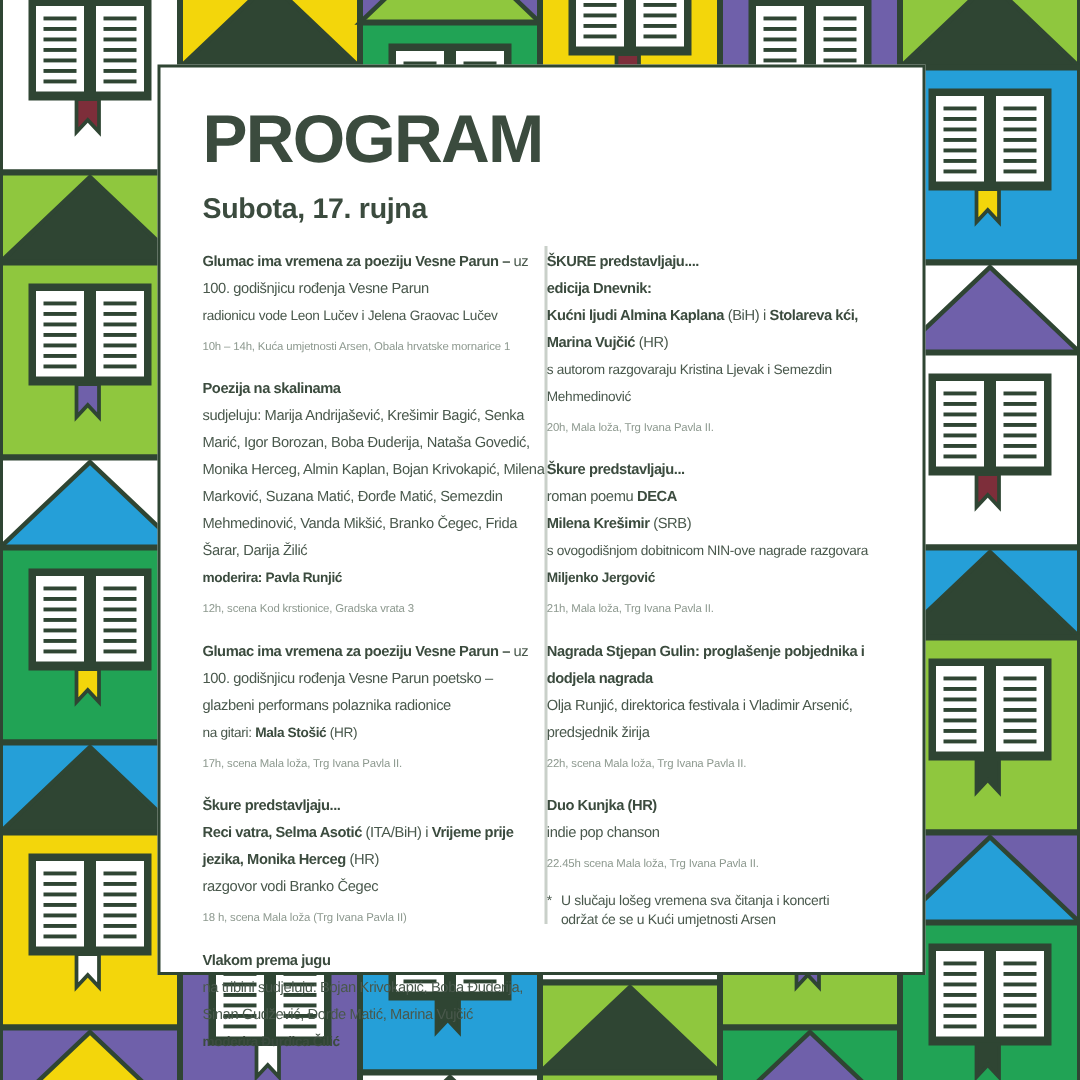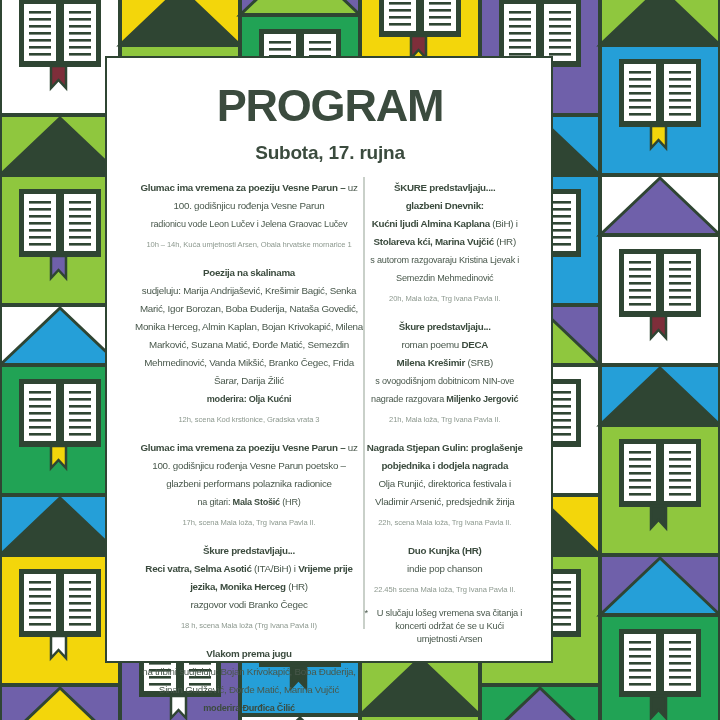--- a/index.html
+++ b/index.html
@@ -3,25 +3,24 @@
 <meta charset="utf-8">
 <style>
   html,body{margin:0;padding:0;}
   body{
     width:720px;height:720px;position:relative;overflow:hidden;
     font-family:"Liberation Sans","DejaVu Sans",sans-serif;
     background:var(--dark-green,#2f4533);
   }
   #bg-svg{position:absolute;left:0;top:0;display:block;}
   .panel{
-    position:absolute;left:105px;top:56px;width:448px;height:607px;
+    position:absolute;left:105px;top:43px;width:512px;height:607px;
     box-sizing:border-box;background:var(--white,#ffffff);
     border:2.5px solid var(--dark-green,#33463a);
     padding:24px 26px 0 28px;
-    text-align:center;
   }
   .title{
     margin:0;font-size:45px;font-weight:700;letter-spacing:-1.2px;
     line-height:1.05;color:var(--text-dark,#3b4b3e);
   }
   .date{
     margin:13px 0 0 0;font-size:19px;font-weight:700;letter-spacing:-0.2px;
     color:var(--text-dark,#3b4b3e);
   }
   .cols{display:flex;margin-top:13px;height:452px;}
@@ -813,21 +812,21 @@
   <div class="cols">
     <div class="col-left">
         <div class="item">
           <p class="para"><span class="s-b">Glumac ima vremena za poeziju Vesne Parun – </span><span class="s-r">uz 100. godišnjicu rođenja Vesne Parun</span></p>
           <p class="para"><span class="s-sr">radionicu vode Leon Lučev i Jelena Graovac Lučev</span></p>
           <p class="para para-t"><span class="s-t">10h – 14h, Kuća umjetnosti Arsen, Obala hrvatske mornarice 1</span></p>
         </div>
         <div class="item">
           <p class="para"><span class="s-b">Poezija na skalinama</span></p>
           <p class="para"><span class="s-r">sudjeluju: Marija Andrijašević, Krešimir Bagić, Senka Marić, Igor Borozan, Boba Đuderija, Nataša Govedić, Monika Herceg, Almin Kaplan, Bojan Krivokapić, Milena Marković, Suzana Matić, Đorđe Matić, Semezdin Mehmedinović, Vanda Mikšić, Branko Čegec, Frida Šarar, Darija Žilić</span></p>
-          <p class="para"><span class="s-sb">moderira: Olja Kućni</span></p>
+          <p class="para"><span class="s-sb">moderira: Pavla Runjić</span></p>
           <p class="para para-t"><span class="s-t">12h, scena Kod krstionice, Gradska vrata 3</span></p>
         </div>
         <div class="item">
           <p class="para"><span class="s-b">Glumac ima vremena za poeziju Vesne Parun – </span><span class="s-r">uz 100. godišnjicu rođenja Vesne Parun poetsko – glazbeni performans polaznika radionice</span></p>
           <p class="para"><span class="s-sr">na gitari: </span><span class="s-sb">Mala Stošić</span><span class="s-sr"> (HR)</span></p>
           <p class="para para-t"><span class="s-t">17h, scena Mala loža, Trg Ivana Pavla II.</span></p>
         </div>
         <div class="item">
           <p class="para"><span class="s-b">Škure predstavljaju...</span></p>
           <p class="para"><span class="s-b">Reci vatra, Selma Asotić</span><span class="s-r"> (ITA/BiH) i </span><span class="s-b">Vrijeme prije jezika, Monika Herceg</span><span class="s-r"> (HR)</span></p>
@@ -838,21 +837,21 @@
           <p class="para"><span class="s-b">Vlakom prema jugu</span></p>
           <p class="para"><span class="s-r">na tribini sudjeluju: Bojan Krivokapić, Boba Đuderija, Sinan Gudžević, Đorđe Matić, Marina Vujčić</span></p>
           <p class="para"><span class="s-sb">moderira Đurđica Čilić</span></p>
           <p class="para para-t"></p>
         </div>
       </div>
     <div class="divider"></div>
     <div class="col-right">
       <div class="item">
           <p class="para"><span class="s-b">ŠKURE predstavljaju....</span></p>
-          <p class="para"><span class="s-b">glazbeni Dnevnik:</span></p>
+          <p class="para"><span class="s-b">edicija Dnevnik:</span></p>
           <p class="para"><span class="s-b">Kućni ljudi Almina Kaplana</span><span class="s-r"> (BiH) i </span><span class="s-b">Stolareva kći, Marina Vujčić</span><span class="s-r"> (HR)</span></p>
           <p class="para"><span class="s-sr">s autorom razgovaraju Kristina Ljevak i Semezdin Mehmedinović</span></p>
           <p class="para para-t"><span class="s-t">20h, Mala loža, Trg Ivana Pavla II.</span></p>
         </div>
         <div class="item">
           <p class="para"><span class="s-b">Škure predstavljaju...</span></p>
           <p class="para"><span class="s-r">roman poemu </span><span class="s-b">DECA</span></p>
           <p class="para"><span class="s-b">Milena Krešimir</span><span class="s-r"> (SRB)</span></p>
           <p class="para"><span class="s-sr">s ovogodišnjom dobitnicom NIN-ove nagrade razgovara </span><span class="s-sb">Miljenko Jergović</span></p>
           <p class="para para-t"><span class="s-t">21h, Mala loža, Trg Ivana Pavla II.</span></p>

